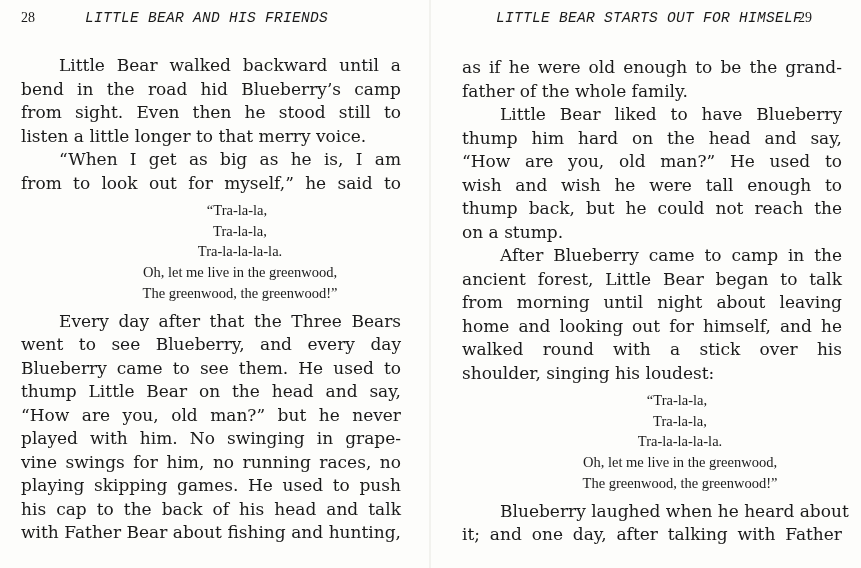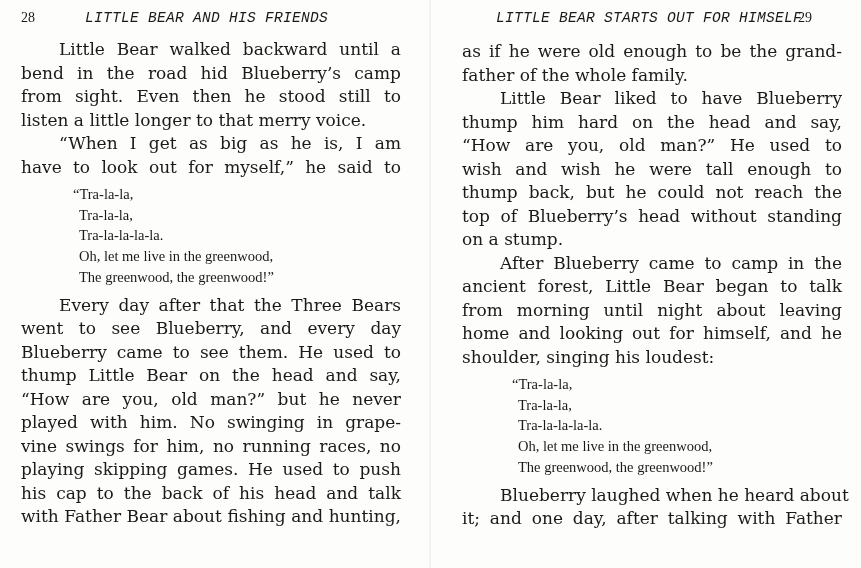--- a/index.html
+++ b/index.html
@@ -27,33 +27,34 @@
       font-family: "Liberation Serif", serif;
       font-size: 14px; font-style: normal;
     }
     .left .page-num { left: 21px; }
     .left .running-head { left: 85px; }
     .right .running-head { left: 66px; }
     .right .page-num { left: 368px; }
 
     .body {
       position: absolute; font-family: "DejaVu Serif", serif;
-      font-size: 17px; line-height: 23.5px;
+      font-size: 17px; line-height: 23.5px; margin-top: 16px;
     }
     .left .body { left: 21px; top: 38px; width: 380px; }
     .right .body { left: 32px; top: 40px; width: 380px; }
 
     .line { display: block; white-space: nowrap; text-align: justify; text-align-last: justify; height: 23.5px; }
     .line.last { text-align-last: left; }
     .line.indent { padding-left: 38px; }
 
     .verse {
       font-family: "Liberation Serif", serif;
       font-size: 14.5px; line-height: 20.7px;
       margin: 5px 0 6px 0;
+      text-align: center;
     }
     .left .verse { padding-left: 58px; }
     .right .verse { padding-left: 56px; }
     .verse .vline { display: block; white-space: nowrap; }
     .verse .vline.open { margin-left: -6px; }
   </style>
 </head>
 <body>
 
 <div class="spread">
@@ -64,21 +65,21 @@
     <span class="running-head">LITTLE BEAR AND HIS FRIENDS</span>
     <div class="body">
       <div>
         <span class="line indent">Little Bear walked backward until a</span>
         <span class="line">bend in the road hid Blueberry’s camp</span>
         <span class="line">from sight. Even then he stood still to</span>
         <span class="line last">listen a little longer to that merry voice.</span>
       </div>
       <div>
         <span class="line indent">“When I get as big as he is, I am</span>
-        <span class="line">have to look out for myself,” he said to</span>
+        <span class="line">from to look out for myself,” he said to</span>
       </div>
       <div class="verse">
         <span class="vline open">“Tra-la-la,</span>
         <span class="vline">Tra-la-la,</span>
         <span class="vline">Tra-la-la-la-la.</span>
         <span class="vline">Oh, let me live in the greenwood,</span>
         <span class="vline">The greenwood, the greenwood!”</span>
       </div>
       <div>
         <span class="line indent">Every day after that the Three Bears</span>
@@ -102,28 +103,28 @@
       <div>
         <span class="line">as if he were old enough to be the grand-</span>
         <span class="line last">father of the whole family.</span>
       </div>
       <div>
         <span class="line indent">Little Bear liked to have Blueberry</span>
         <span class="line">thump him hard on the head and say,</span>
         <span class="line">“How are you, old man?” He used to</span>
         <span class="line">wish and wish he were tall enough to</span>
         <span class="line">thump back, but he could not reach the</span>
-        <span class="line">top of Blueberry’s head without standing</span>
         <span class="line last">on a stump.</span>
       </div>
       <div>
         <span class="line indent">After Blueberry came to camp in the</span>
         <span class="line">ancient forest, Little Bear began to talk</span>
         <span class="line">from morning until night about leaving</span>
         <span class="line">home and looking out for himself, and he</span>
+        <span class="line">walked round with a stick over his</span>
         <span class="line last">shoulder, singing his loudest:</span>
       </div>
       <div class="verse">
         <span class="vline open">“Tra-la-la,</span>
         <span class="vline">Tra-la-la,</span>
         <span class="vline">Tra-la-la-la-la.</span>
         <span class="vline">Oh, let me live in the greenwood,</span>
         <span class="vline">The greenwood, the greenwood!”</span>
       </div>
       <div>

